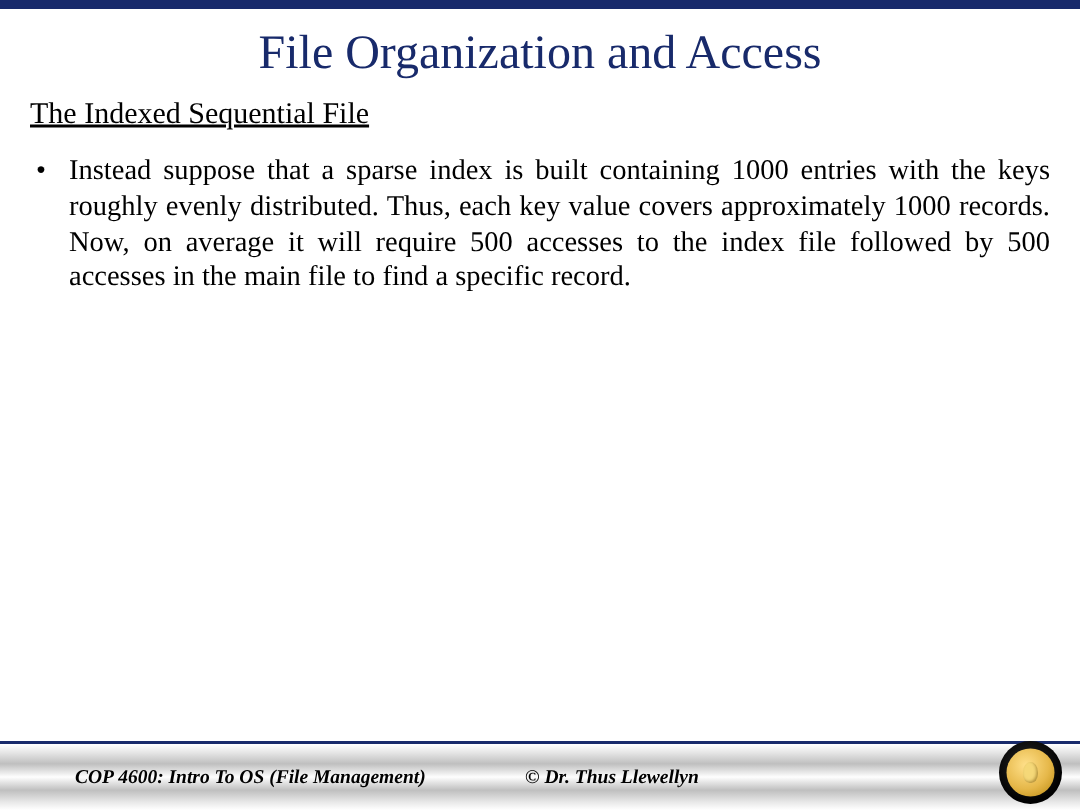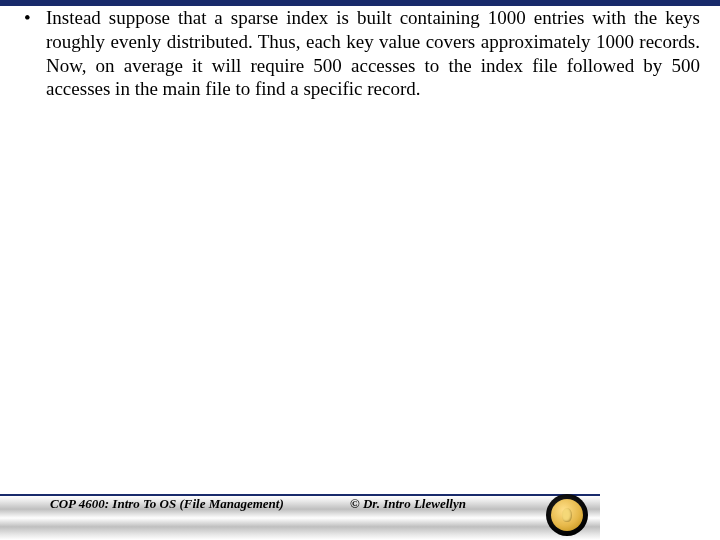--- a/index.html
+++ b/index.html
@@ -44,32 +44,33 @@
     content: "•";
     position: absolute;
     left: 4px;
     top: 0;
     font-size: 19px;
   }
   .footer {
     position: absolute;
     left: 0;
     bottom: 0;
-    width: 600px;
+    width: 720px;
     height: 46px;
     background: linear-gradient(to bottom,
       #ffffff 0%,
       #e8e8e8 12%,
       #bfbfbf 30%,
       #fefefe 50%,
       #bfbfbf 70%,
       #e8e8e8 88%,
       #ffffff 100%);
     border-top: 2px solid #182a6b;
     display: flex;
+    align-items: center;
     font-size: 13px;
     font-style: italic;
     font-weight: bold;
   }
   .footer .left {
     flex: 0 0 auto;
     padding-left: 50px;
     width: 320px;
   }
   .footer .center {
@@ -107,29 +108,31 @@
     background: #f5d878;
     border-radius: 50% 50% 45% 45%;
     box-shadow: inset -1px -1px 2px rgba(120,80,0,.5);
   }
 </style>
 </head>
 <body>
 
 <div class="slide">
 
+  <h1 class="title">File Organization and Access</h1>
 
+  <div class="subtitle">The Indexed Sequential File</div>
 
   <ul class="content">
     <li>Instead suppose that a sparse index is built containing 1000 entries with the keys roughly evenly distributed.  Thus, each key value covers approximately 1000 records.  Now, on average it will require 500 accesses to the index file followed by 500 accesses in the main file to find a specific record.</li>
   </ul>
 
   <div class="footer">
     <div class="left">COP 4600: Intro To OS  (File Management)</div>
-    <div class="right">© Dr. Intro Llewellyn</div>
+    <div class="right">© Dr. Thus Llewellyn</div>
     <div class="logo">
       <div class="disc">
           <div class="inner"></div>
         </div>
     </div>
   </div>
 
 </div>
 
 </body></html>

